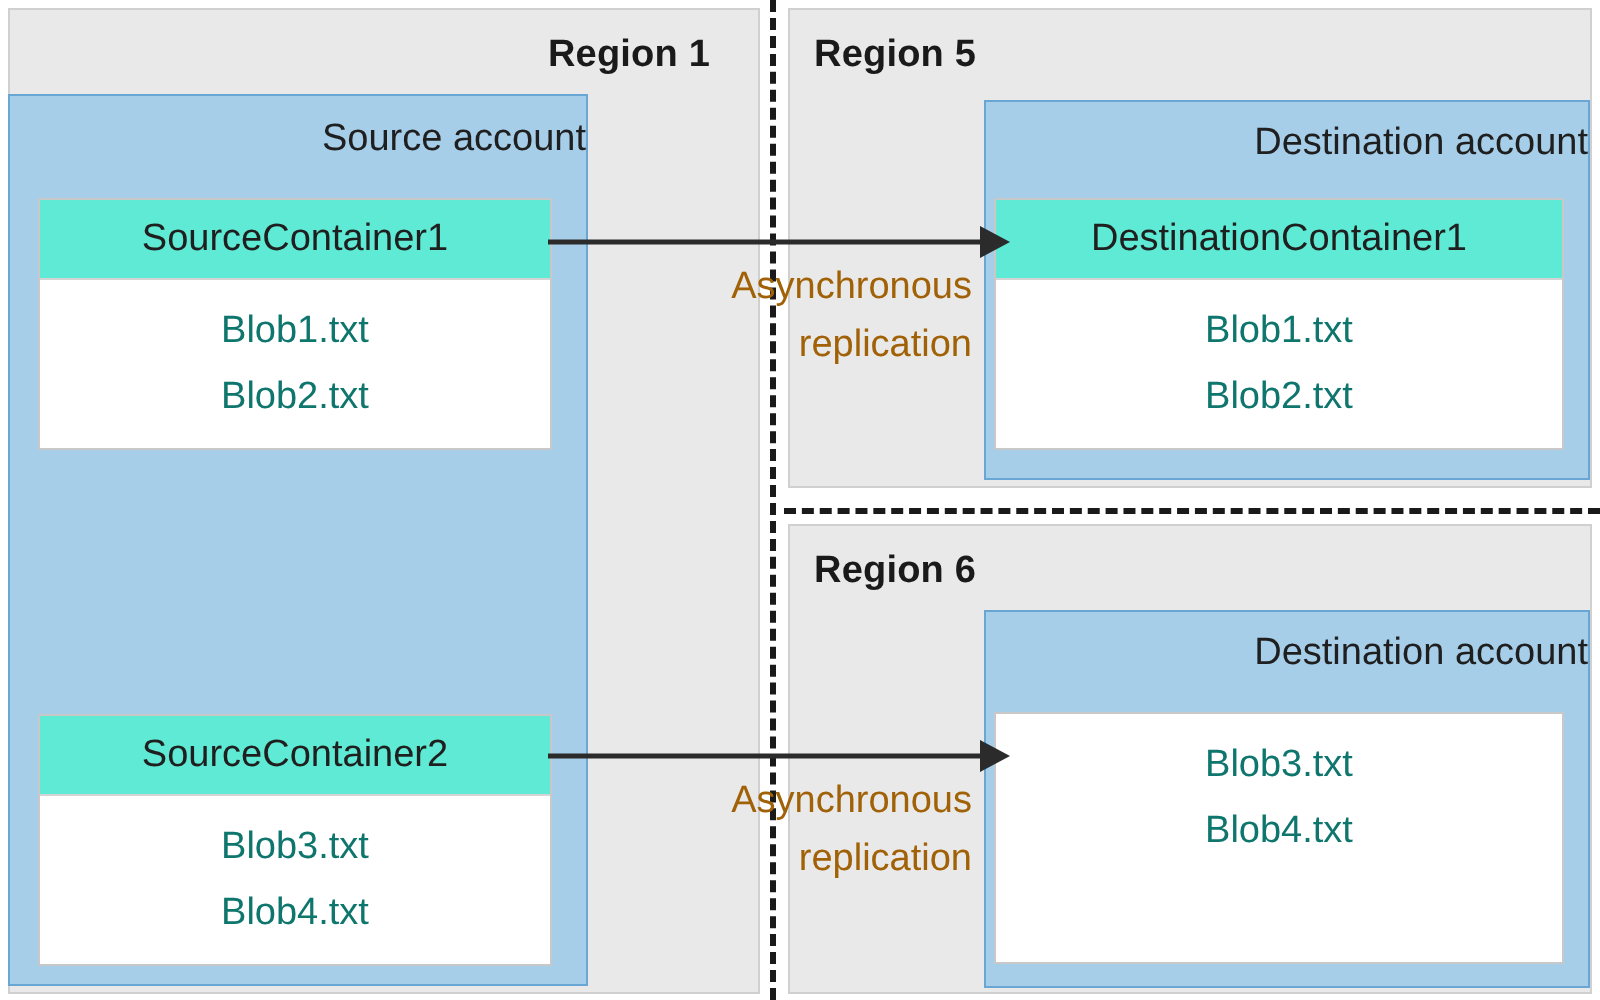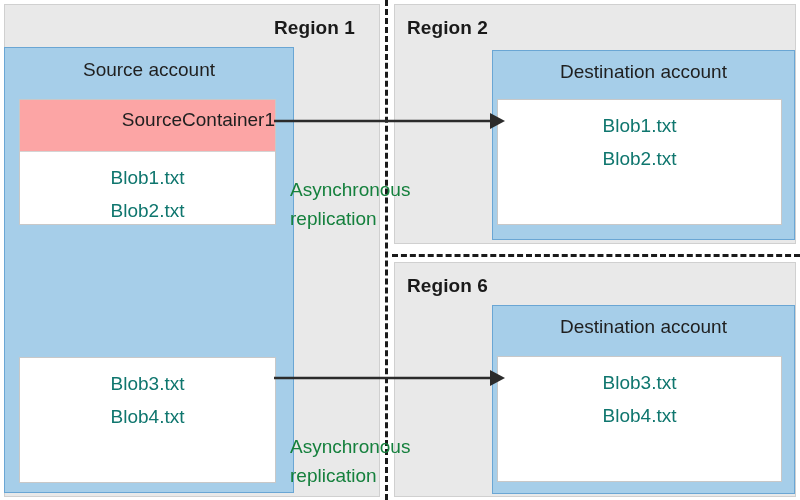--- a/index.html
+++ b/index.html
@@ -53,42 +53,42 @@
     box-sizing: border-box;
   }
   #source-account-box      { left: 4px;   top: 47px;  width: 290px; height: 446px; }
   #dest-account-box-r2     { left: 492px; top: 50px;  width: 303px; height: 190px; }
   #dest-account-box-r3     { left: 492px; top: 305px; width: 303px; height: 189px; }
 
   .account-title {
     position: absolute;
     left: 0;
     right: 0;
-    text-align: center;
+    text-align: right;
     font-size: 19px;
     color: #1f1f1f;
     white-space: nowrap;
   }
   #source-account-title  { top: 11px; }
   #dest-account-title-r2 { top: 10px; }
   #dest-account-title-r3 { top: 10px; }
 
   
   .container-card {
     position: absolute;
     background: #ffffff;
     border: 1px solid #c8c8c8;
     box-sizing: border-box;
   }
   .container-header {
-    background: #fca5a5;
+    background: #5eead4;
     border-bottom: 1px solid #d4d4d4;
-    height: 52px;
+    height: 40px;
     line-height: 40px;
-    text-align: right;
+    text-align: center;
     font-size: 19px;
     color: #1f1f1f;
     white-space: nowrap;
     box-sizing: border-box;
   }
   .blob-list {
     padding-top: 9px;
   }
   .blob-item {
     text-align: center;
@@ -128,70 +128,71 @@
     position: absolute;
     overflow: visible;
   }
   #arrow-1 { left: 274px; top: 110px; }
   #arrow-2 { left: 274px; top: 367px; }
 
   
   .arrow-caption {
     position: absolute;
     width: 196px;
-    text-align: left;
-    font-size: 19px;
-    color: #15803d;
+    text-align: right;
+    font-size: 19px;
+    color: #a16207;
     line-height: 29px;
-    margin-top: 46px;
   }
   #arrow-caption-1 { left: 290px; top: 129px; }
   #arrow-caption-2 { left: 290px; top: 386px; }
 </style>
 </head>
 <body>
 
 <div id="diagram">
 
   <div class="region-panel" id="region1-panel">
     <div class="region-title" id="region1-title">Region 1</div>
   </div>
 
   <div class="region-panel" id="region2-panel">
-    <div class="region-title" id="region2-title">Region 2</div>
+    <div class="region-title" id="region2-title">Region 5</div>
   </div>
 
   <div class="region-panel" id="region3-panel">
     <div class="region-title" id="region3-title">Region 6</div>
   </div>
 
   <div class="account-box" id="source-account-box">
     <div class="account-title" id="source-account-title">Source account</div>
   </div>
 
   <div class="container-card" id="source-container-1">
     <div class="container-header">SourceContainer1</div>
     <div class="blob-list">
       <div class="blob-item">Blob1.txt</div>
       <div class="blob-item">Blob2.txt</div>
     </div>
   </div>
 
   <div class="container-card" id="source-container-2">
+    <div class="container-header">SourceContainer2</div>
     <div class="blob-list">
       <div class="blob-item">Blob3.txt</div>
       <div class="blob-item">Blob4.txt</div>
     </div>
   </div>
 
   <div class="account-box" id="dest-account-box-r2">
     <div class="account-title" id="dest-account-title-r2">Destination account</div>
   </div>
 
   <div class="container-card" id="dest-container-1">
+    <div class="container-header">DestinationContainer1</div>
     <div class="blob-list">
       <div class="blob-item">Blob1.txt</div>
       <div class="blob-item">Blob2.txt</div>
     </div>
   </div>
 
   <div class="account-box" id="dest-account-box-r3">
     <div class="account-title" id="dest-account-title-r3">Destination account</div>
   </div>
 

